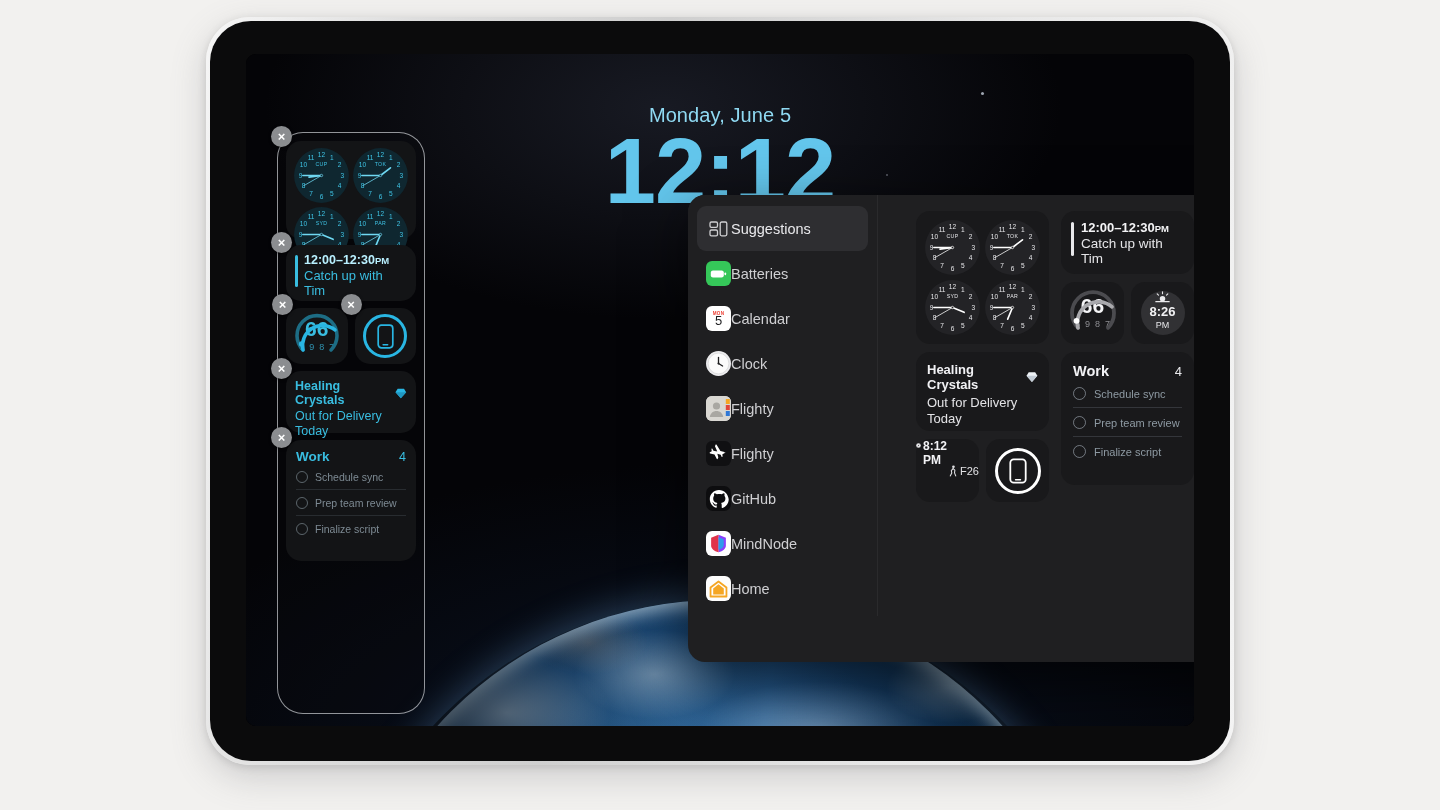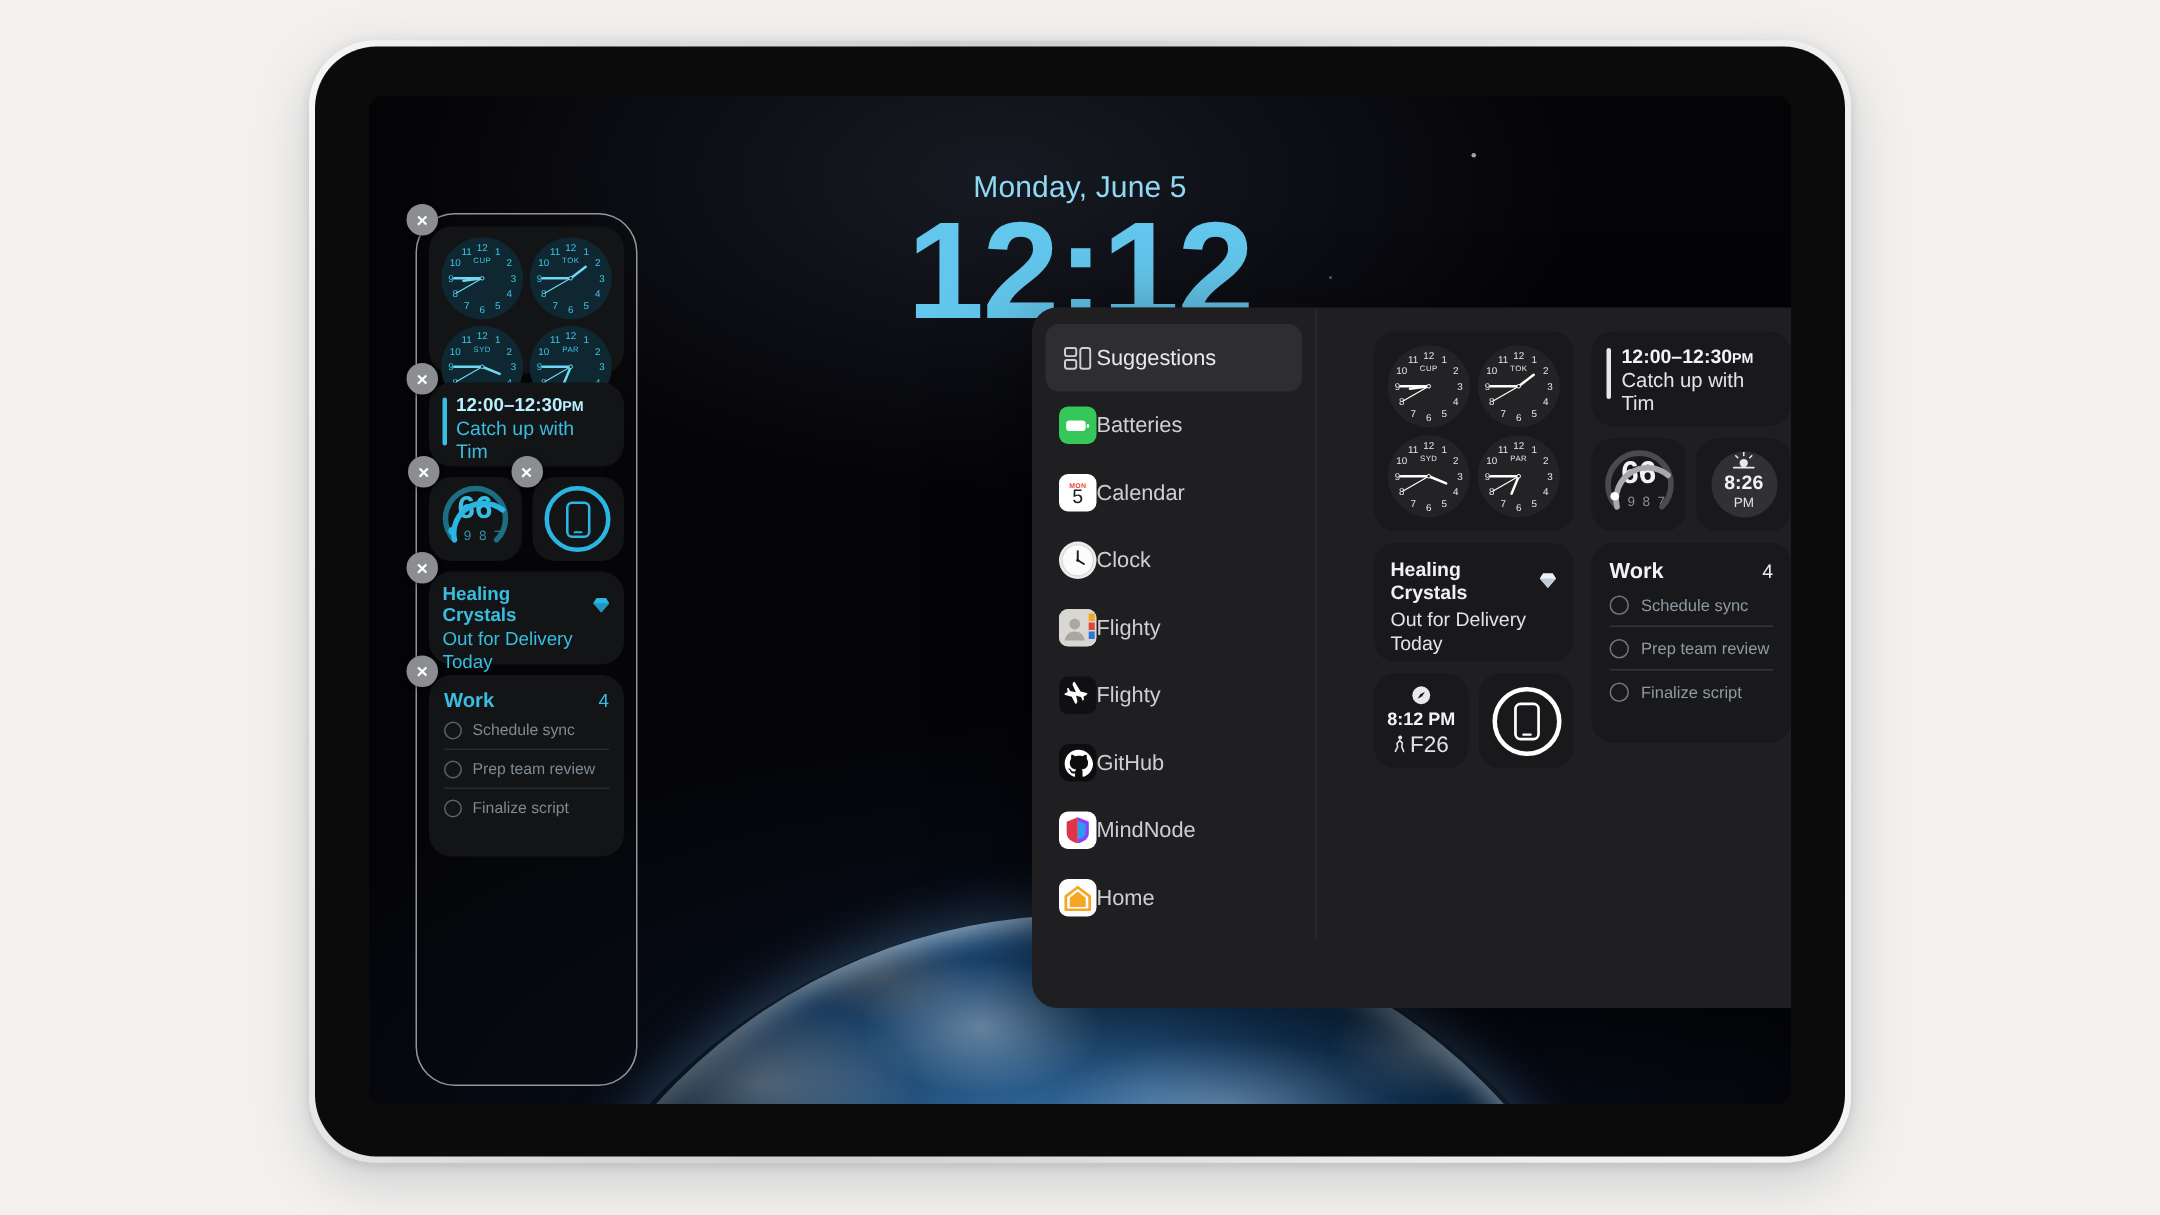--- a/index.html
+++ b/index.html
@@ -7,21 +7,21 @@
   body {
     background:#f2f1ef;
     font-family:"Liberation Sans", sans-serif;
     -webkit-font-smoothing:antialiased;
   }
 
   
   #page { position:relative; width:1440px; height:810px; background:#f2f1ef; }
 
   .device {
-    position:absolute; left:206px; top:27px; width:1028px; height:748px;
+    position:absolute; left:206px; top:17px; width:1028px; height:748px;
     background:linear-gradient(100deg,#f6f6f6 0%,#dedede 18%,#cfcfcf 40%,#e8e8e8 70%,#f4f4f4 100%);
     border-radius:44px;
     box-shadow:0 12px 34px rgba(120,120,125,.30), 0 2px 8px rgba(0,0,0,.12);
   }
   .device-inner {
     position:absolute; left:4px; top:4px; right:4px; bottom:4px;
     background:#0b0b0c; border-radius:41px;
   }
   .screen {
     position:absolute; left:40px; top:37px; width:948px; height:672px;
@@ -216,24 +216,24 @@
   .tempw .num { font-size:21px; font-weight:600; color:#f4f4f6; margin-top:-4px; }
   .tempw .lohi { font-size:9px; color:#8d8d92; letter-spacing:5px;
                  margin-left:5px; margin-top:1px; }
   .tempw svg { position:absolute; left:50%; top:50%; transform:translate(-50%,-54%); }
 
   .sunw { width:44px; height:44px; border-radius:50%; background:#313134;
           display:flex; flex-direction:column; align-items:center; justify-content:flex-start; }
   .sunw .tm { font-size:13px; font-weight:600; color:#f2f2f4; line-height:1; margin-top:2px; }
   .sunw .pm { font-size:9px; color:#e5e5e8; margin-top:2px; }
 
-  .etaw { width:100%; height:100%; display:flex; flex-direction:column;
-          align-items:center; justify-content:center; gap:2px; }
+  .etaw { width:100%; height:100%; display:flex; flex-direction:row;
+          justify-content:center; gap:2px; }
   .etaw .tm { font-size:12px; font-weight:600; color:#f2f2f5; }
-  .etaw .dist { font-size:15px; color:#e2e2e5; display:flex; align-items:center; gap:3px; }
+  .etaw .dist { font-size:11px; color:#e2e2e5; display:flex; align-items:center; gap:3px; }
 
   .dev-ring { width:46px; height:46px; border-radius:50%;
               border:3.4px solid #fff; display:flex; align-items:center; justify-content:center; }
 
   
   .t-temp .num { color:#39bde0; }
   .t-temp .lohi { color:#2f93b0; }
   .t-ring { width:44px; height:44px; border-radius:50%; border:3.2px solid #29b6e3;
             display:flex; align-items:center; justify-content:center; }
 </style>

